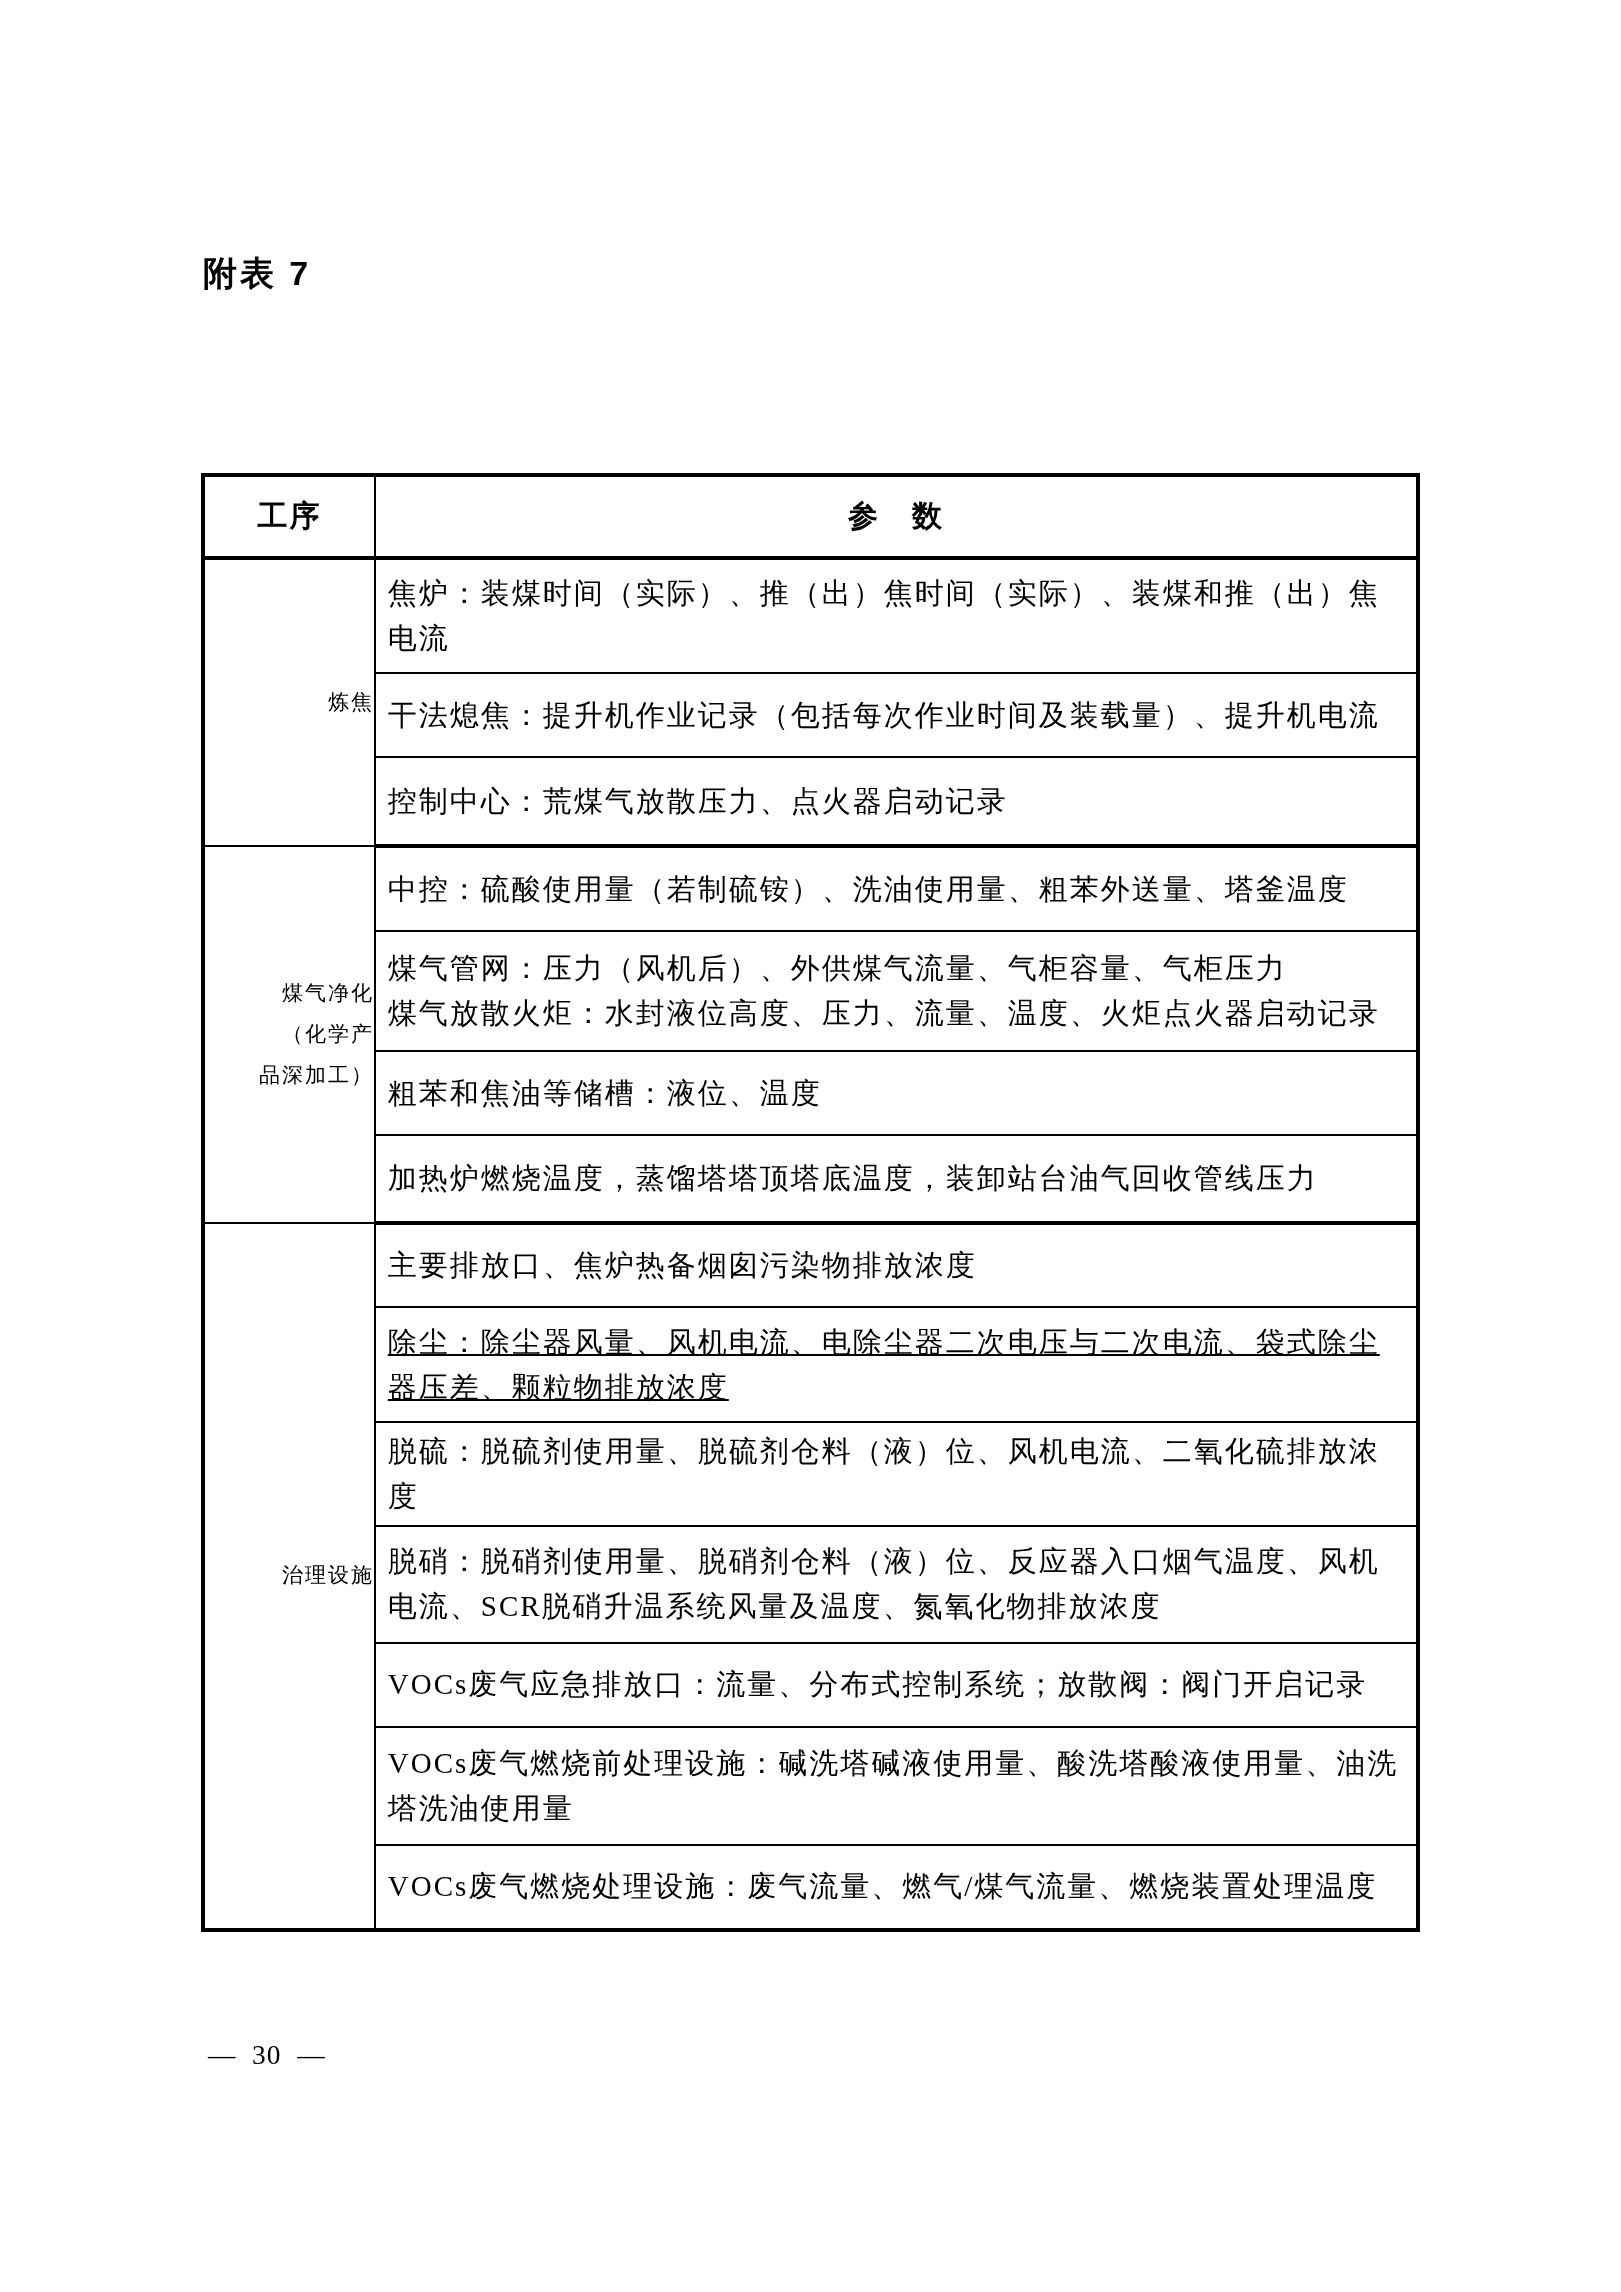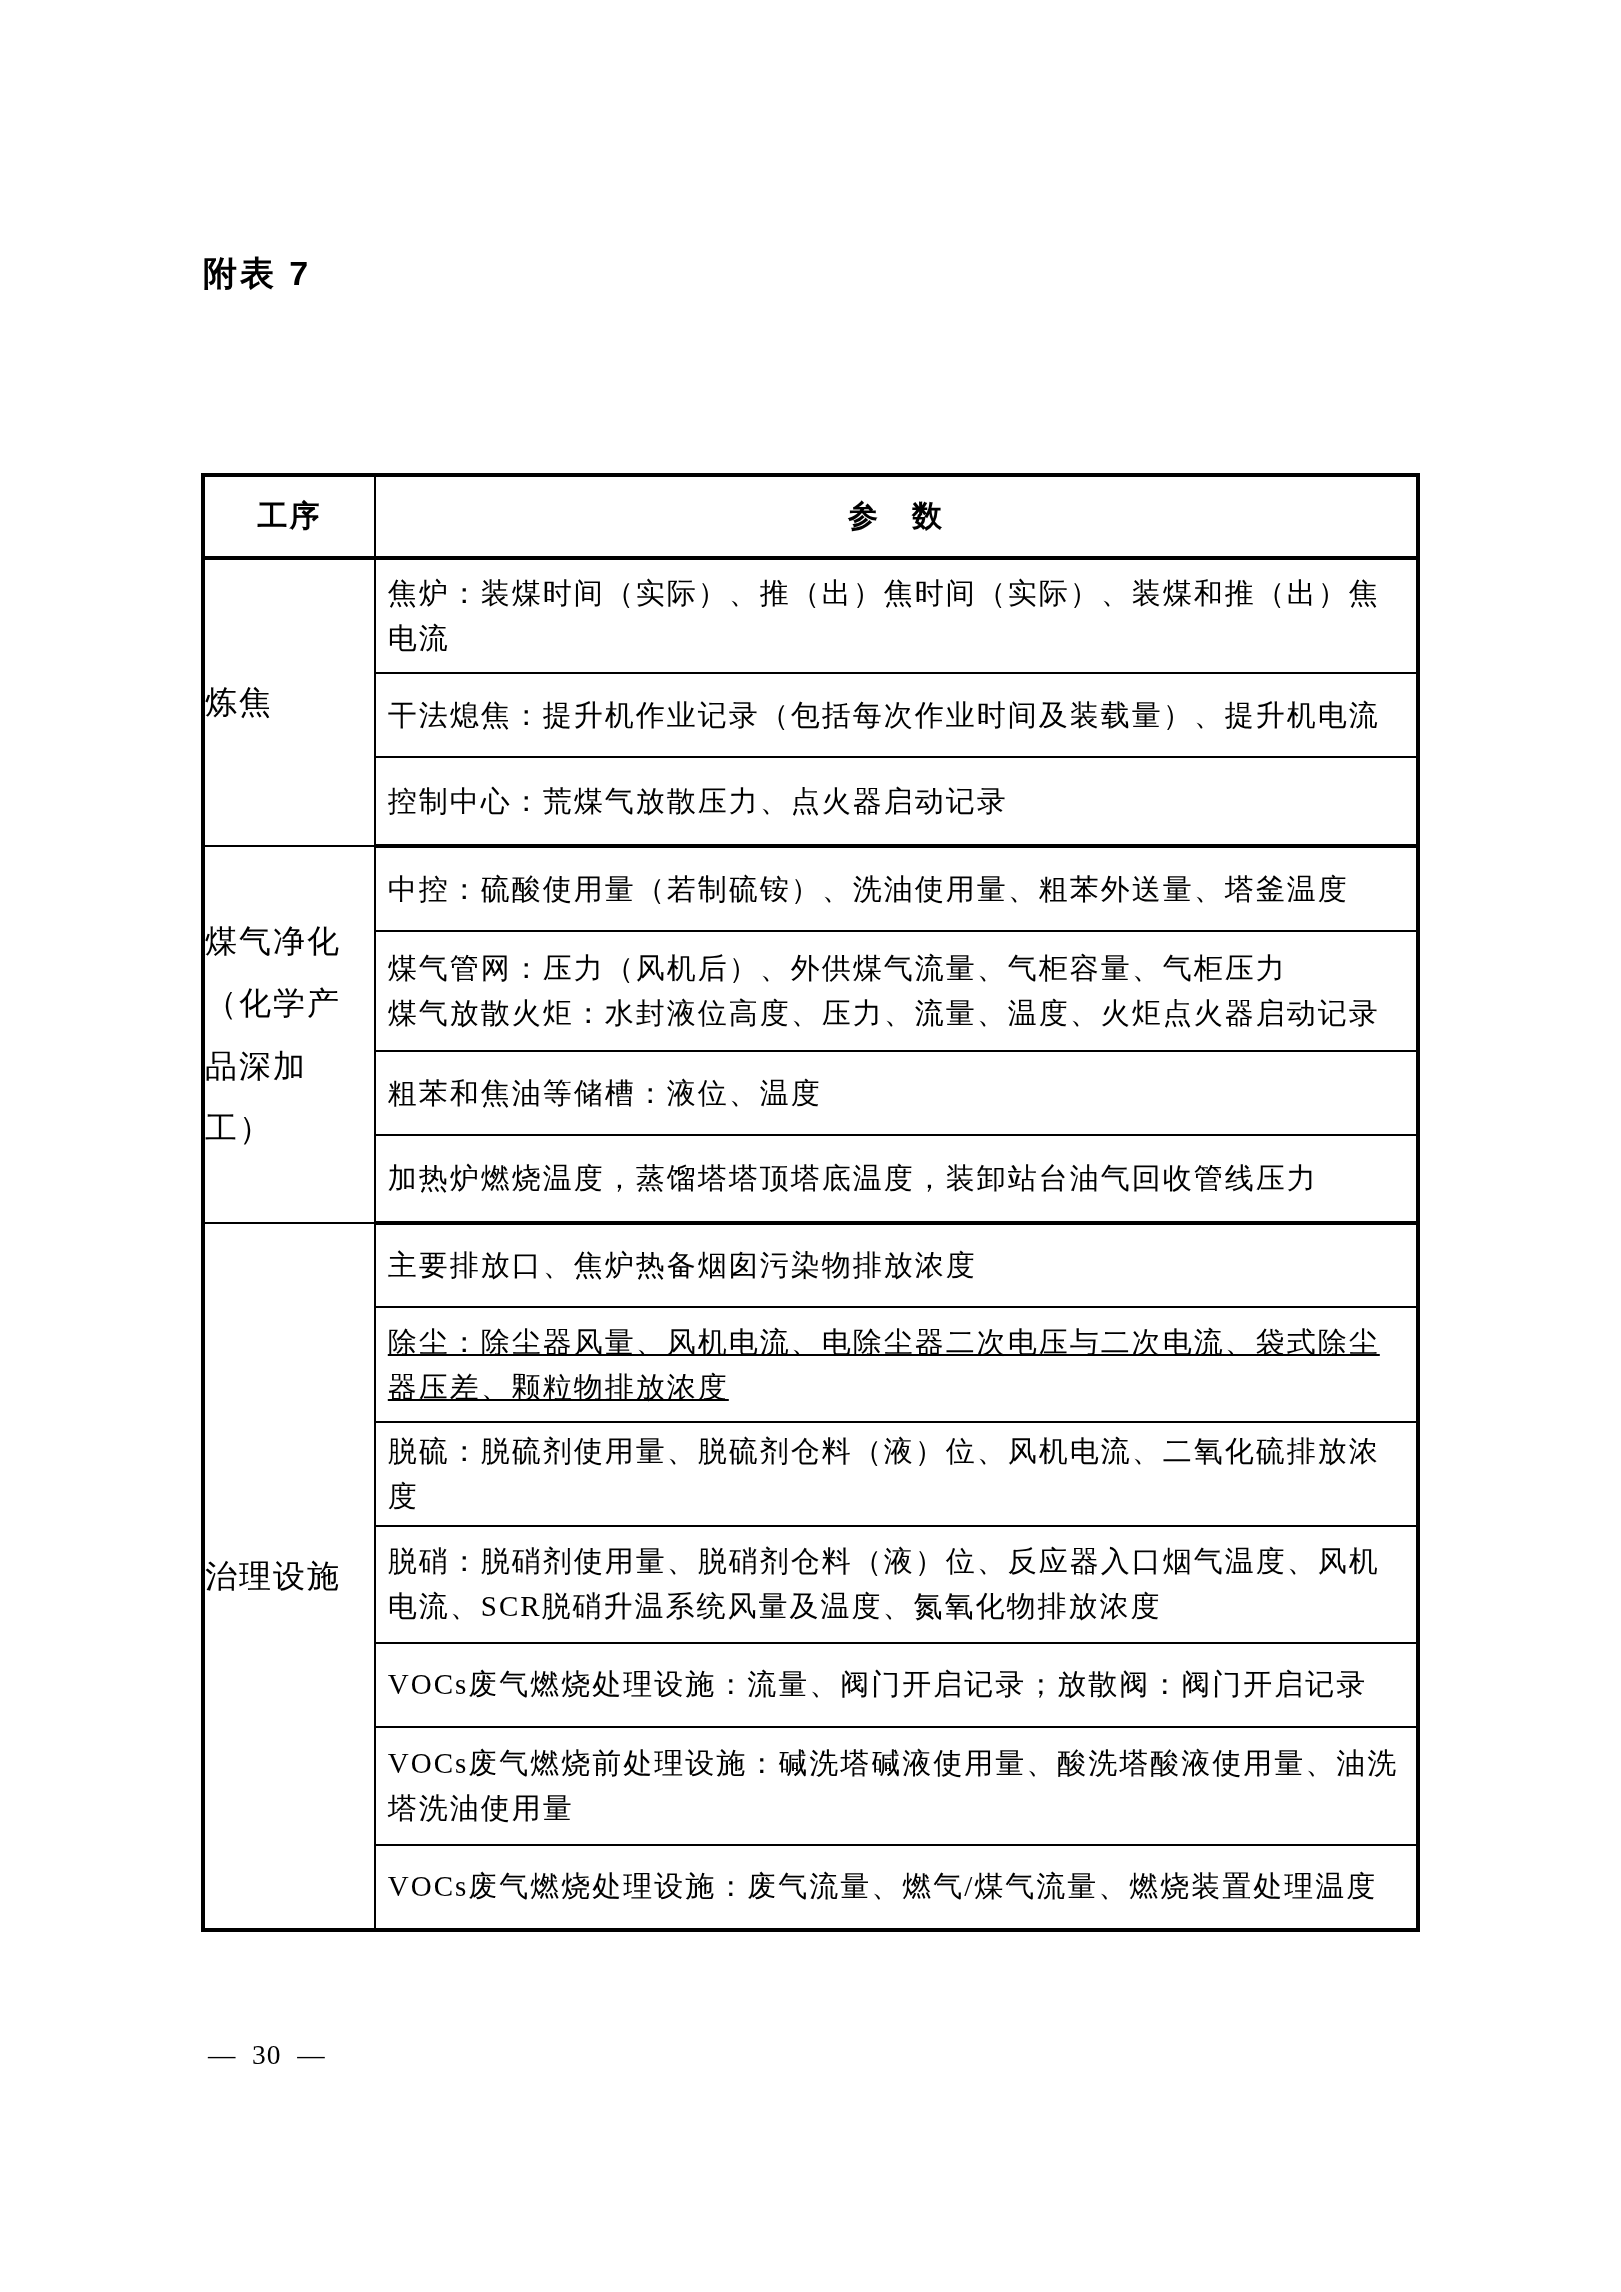--- a/index.html
+++ b/index.html
@@ -41,22 +41,22 @@
     font-family:"Liberation Sans", sans-serif;
     text-align:center;letter-spacing:2px;
   }
   td.param{
     font-size:29px;letter-spacing:2px;line-height:1.55;
     padding:5.9px 7.8px 5.9px 11.8px;
     white-space:pre-line;
     text-align:left;
   }
   td.process{
-    font-size:32px;letter-spacing:2px;line-height:1.95;
-    text-align:left;
+    font-size:21px;letter-spacing:2px;line-height:1.95;
+    text-align:right;
     white-space:pre-line;
   }
   tr.group-end th, tr.group-end td{
     border-bottom:4.9px solid #000;
   }
   .page-footer{
     position:absolute;left:208px;top:2040px;
     font-size:27.4px;letter-spacing:1px;
     white-space:pre;
   }
@@ -119,21 +119,21 @@
 器压差、颗粒物排放浓度</td>
     </tr>
     <tr style="height:78px;">
       <td class="param">脱硫：脱硫剂使用量、脱硫剂仓料（液）位、风机电流、二氧化硫排放浓度</td>
     </tr>
     <tr style="height:117px;">
       <td class="param">脱硝：脱硝剂使用量、脱硝剂仓料（液）位、反应器入口烟气温度、风机
 电流、SCR脱硝升温系统风量及温度、氮氧化物排放浓度</td>
     </tr>
     <tr style="height:84px;">
-      <td class="param">VOCs废气燃烧处理设施：流量、阀门开启记录；放散阀：阀门开启记录</td>
+      <td class="param">VOCs废气应急排放口：流量、分布式控制系统；放散阀：阀门开启记录</td>
     </tr>
     <tr style="height:118px;">
       <td class="param">VOCs废气燃烧前处理设施：碱洗塔碱液使用量、酸洗塔酸液使用量、油洗
 塔洗油使用量</td>
     </tr>
     <tr class="group-end" style="height:85px;">
       <td class="param">VOCs废气燃烧处理设施：废气流量、燃气/煤气流量、燃烧装置处理温度</td>
     </tr>
   </tbody>
     </table>

